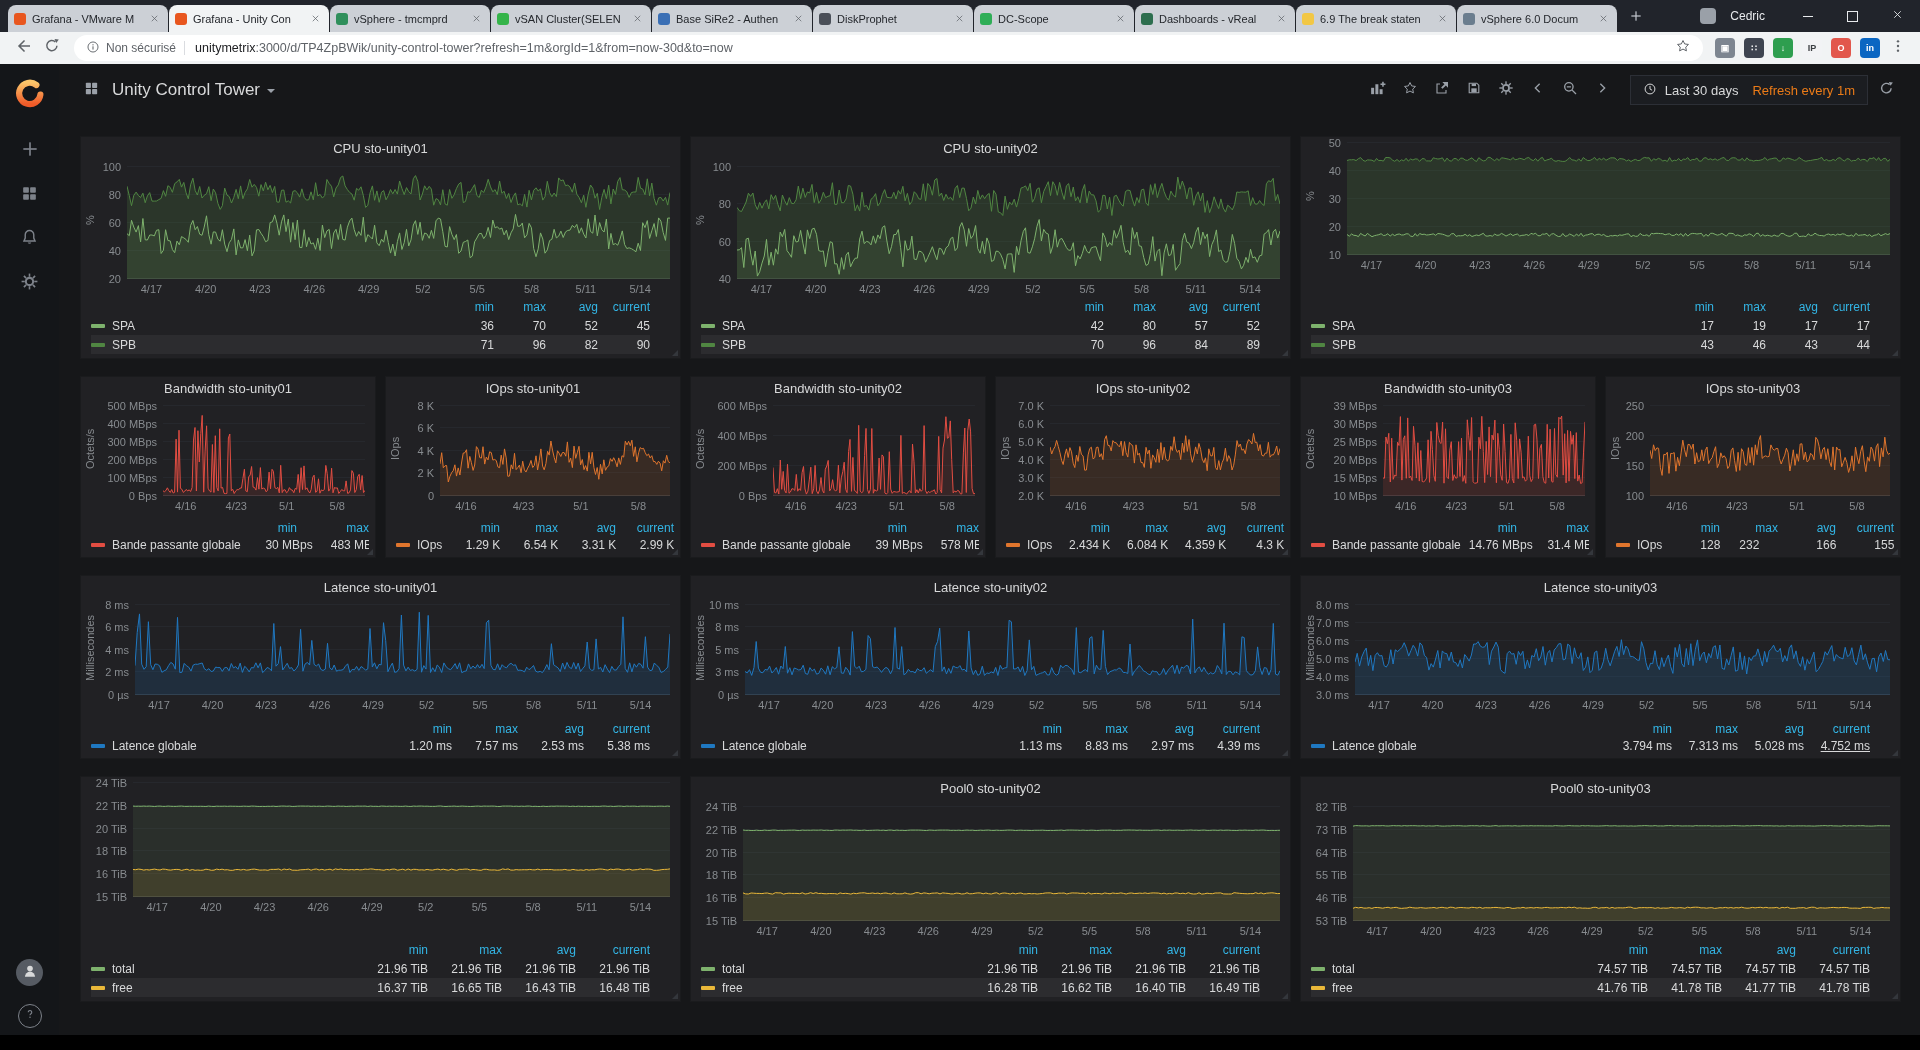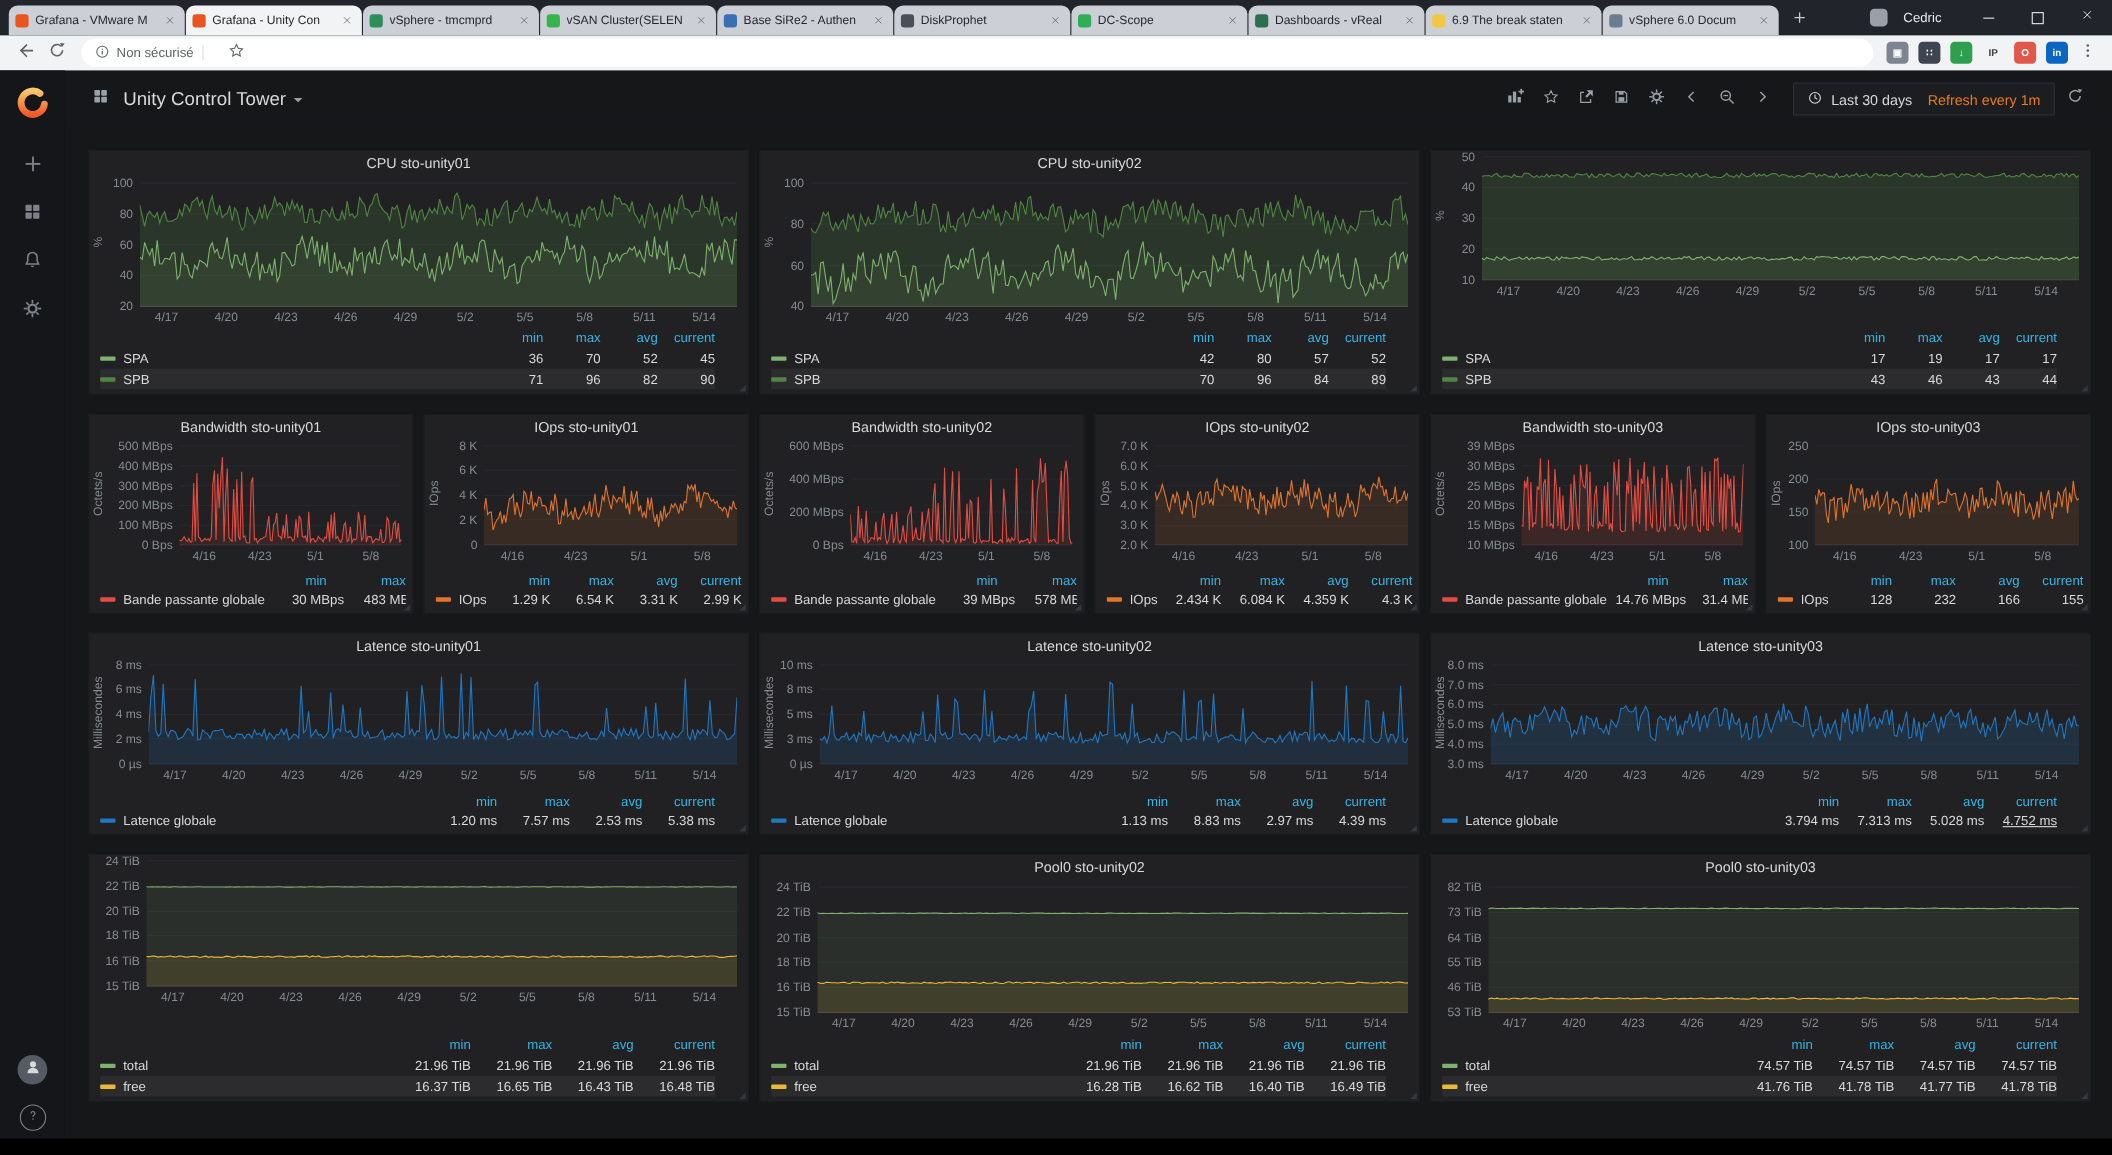--- a/index.html
+++ b/index.html
@@ -221,20 +221,21 @@
     <div class="omnibox">
       <span class="sec-chip">
         <span><svg viewBox="0 0 24 24" width="14" height="14" fill="currentColor">
               <circle cx="12" cy="12" r="8.6" fill="none" stroke="currentColor" stroke-width="1.6"></circle>
               <rect x="11.1" y="10.8" width="1.8" height="5.6"></rect>
               <rect x="11.1" y="7.2" width="1.8" height="2"></rect>
             </svg></span>
         <span>Non sécurisé</span>
       </span>
       <span class="chip-sep"></span>
+      <span class="url"><span class="host">unitymetrix</span><span>:3000/d/TP4ZpBWik/unity-control-tower?refresh=1m&amp;orgId=1&amp;from=now-30d&amp;to=now</span></span>
       <span class="omni-star">
           <span><svg viewBox="0 0 24 24" width="16" height="16" fill="currentColor">
               <path fill="none" stroke="currentColor" stroke-width="1.5" d="M12 3.8l2.5 5.1 5.7.8-4.1 4 1 5.6-5.1-2.7-5.1 2.7 1-5.6-4.1-4 5.7-.8z"></path>
             </svg></span>
         </span>
     </div>
     <div class="exts" id="ext-icons">
         <div class="ext" style="background: rgb(125, 133, 144); color: rgb(255, 255, 255);">▣</div>
         <div class="ext" style="background: rgb(62, 68, 80); color: rgb(255, 255, 255);">∷</div>
         <div class="ext" style="background: rgb(46, 158, 79); color: rgb(255, 255, 255);">↓</div>
@@ -826,21 +827,21 @@
                 <span class="lg-col" style="width: 58px;">min</span>
                 <span class="lg-col" style="width: 58px;">max</span>
                 <span class="lg-col" style="width: 58px;">avg</span>
                 <span class="lg-col" style="width: 58px;">current</span>
               </div>
               <div class="lg-row">
                 <span class="swatch" style="background: rgb(224, 117, 45);"></span>
                 <span class="lg-name">IOps</span>
                 <span class="lg-fill"></span>
                 <span class="lg-col" style="width: 58px;">128</span>
-                <span class="lg-col" style="width: 58px;">232</span>
+                <span class="lg-col" style="width: 58px; text-align: center;">232</span>
                 <span class="lg-col" style="width: 58px;">166</span>
                 <span class="lg-col" style="width: 58px;">155</span>
               </div>
             </div>
           </div>
           <div class="panel wide lat">
             <div class="p-title">Latence sto-unity01</div>
             <div class="p-plot" style="height: 115px;">
               <div class="p-ylab" style="height: 95px;">Millisecondes</div>
               <span class="ytick" style="top: -1.25px; right: 551px;">8 ms</span>

